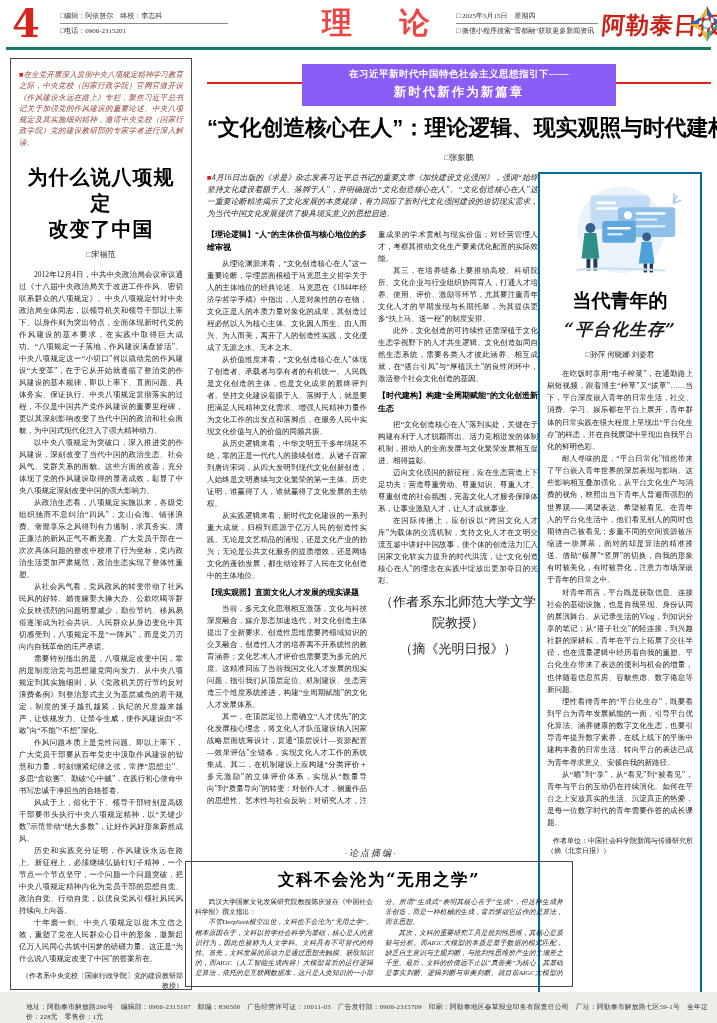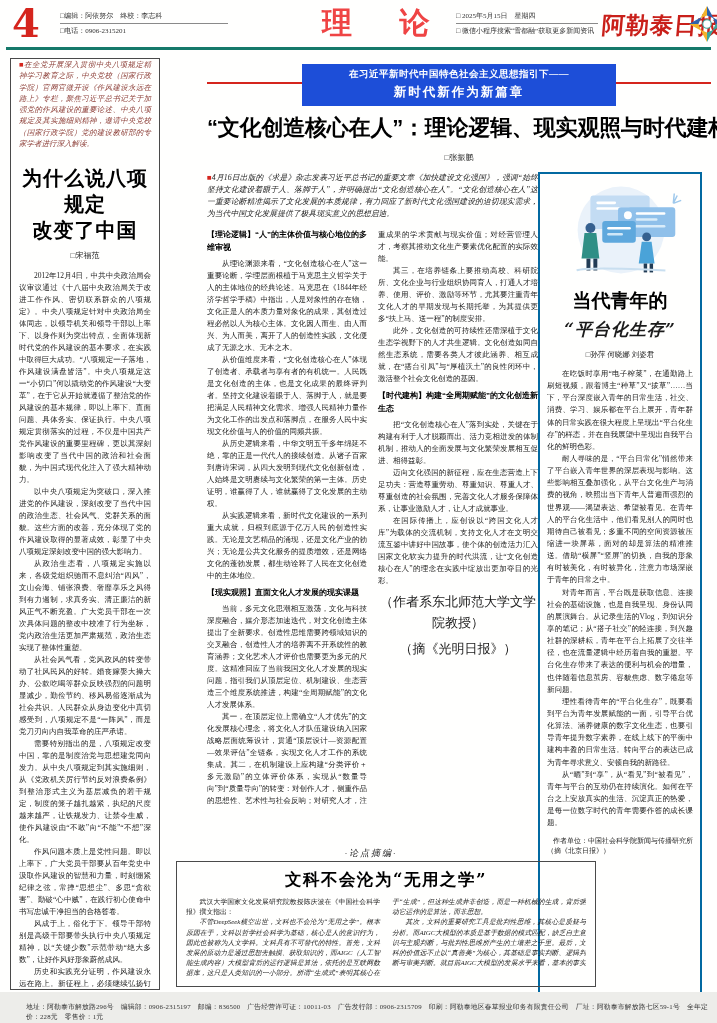--- a/index.html
+++ b/index.html
@@ -14,34 +14,34 @@
   .hblock .hrule{border-top:1px solid #8a8a8a;margin:3px 0;}
   .hb-edit{left:50px;top:10px;width:168px;}
   .hb-date{left:446px;top:10px;width:142px;}
   .section-title{position:absolute;left:300px;top:1px;font-size:30px;font-weight:bold;
                  letter-spacing:20px;font-family:"Liberation Serif",serif;color:#ef4444;margin-left:12px;}
   .masthead{position:absolute;left:592px;top:8px;font-size:23px;font-weight:bold;color:#c9201a;
             letter-spacing:1px;transform:skewX(-5deg);font-family:"DejaVu Serif",serif;white-space:nowrap;}
   .logo{position:absolute;left:678px;top:3px;width:38px;height:38px;}
   .greenline{position:absolute;top:47px;left:6px;width:705px;height:3px;background:#15796a;}
   
-  .lbox{position:absolute;left:10px;top:58px;width:150px;height:932px;border:1px solid #4a4a4a;
-        padding:0 8px;box-sizing:border-box;overflow:hidden;}
+  .lbox{position:absolute;left:10px;top:58px;width:182px;height:932px;border:1px solid #4a4a4a;
+        padding:10px 8px;box-sizing:border-box;overflow:hidden;}
   .lintro{font-size:7.5px;line-height:1.5;color:#8d3f38;font-style:italic;text-align:justify;}
   .lintro .rb{color:#d5251d;font-style:normal;}
   .ltitle{margin:16px 0 2px;text-align:center;font-family:"Liberation Sans",sans-serif;
           font-weight:900;font-size:20px;line-height:1.3;letter-spacing:1px;color:#000;}
   .lbyline{text-align:center;font-size:8px;margin:7px 0 9px;}
   .lbody p{font-size:7.5px;line-height:1.6;text-align:justify;text-indent:2em;margin:0;}
   .lattrib{font-size:7px;text-align:right;margin-top:6px;}
   
   .main{position:absolute;left:207px;top:58px;width:504px;}
   .banner-row{position:relative;height:38px;margin-top:6px;}
   .banner-row .rline{position:absolute;top:18px;left:0;right:0;border-top:2px solid #d5251d;}
-  .banner{position:relative;margin:0 auto;width:314px;background:#1d4ed8;color:#fff;
+  .banner{position:relative;margin:0 auto;width:314px;background:#8b5cf6;color:#fff;
           text-align:center;padding:4px 6px 5px;box-sizing:border-box;}
   .banner .b1{font-size:9.5px;font-weight:bold;letter-spacing:0.5px;}
   .banner .b2{font-size:12.5px;font-weight:bold;letter-spacing:2px;margin-top:3px;}
   .mhead{text-align:center;font-family:"Liberation Sans",sans-serif;font-weight:800;
          font-size:22px;margin-top:11px;white-space:nowrap;letter-spacing:-0.2px;color:#000;}
   .mbyline{text-align:center;font-size:8px;margin-top:9px;}
   .mrow{display:flex;margin-top:9px;}
   .mleft{width:331px;}
   .mintro{font-size:7.8px;font-style:italic;line-height:1.55;text-align:justify;}
   .mintro .rb{color:#d5251d;font-style:normal;}
@@ -57,21 +57,21 @@
   .stitle1{text-align:center;font-family:"Liberation Sans",sans-serif;font-weight:800;font-size:19px;margin-top:9px;color:#000;}
   .stitle2{text-align:center;font-weight:bold;font-style:italic;font-size:17px;margin-top:4px;
            font-family:"DejaVu Serif",serif;letter-spacing:1px;}
   .sbyline{text-align:center;font-size:7.5px;margin:9px 0 8px;}
   .sbody p{font-size:7.5px;line-height:1.62;text-align:justify;text-indent:2em;margin:0;}
   .sunit{font-size:7px;text-align:right;margin-top:7px;}
   .ssource{font-size:7px;text-align:left;}
   
   .dlabel{position:absolute;left:185px;top:847px;width:372px;text-align:center;font-size:9px;
           font-style:italic;letter-spacing:2px;color:#222;}
-  .dbox{position:absolute;left:176px;top:861px;width:420px;height:126px;border:1px solid #4a4a4a;
+  .dbox{position:absolute;left:185px;top:861px;width:388px;height:126px;border:1px solid #4a4a4a;
         padding:5px 9px;box-sizing:border-box;overflow:hidden;}
   .dtitle{text-align:center;font-weight:bold;font-size:16.5px;letter-spacing:1.5px;margin-top:2px;
           font-family:"DejaVu Serif",serif;color:#000;}
   .dcols{column-count:2;column-gap:12px;height:86px;column-fill:auto;overflow:hidden;
          font-size:6.8px;line-height:1.5;text-align:justify;margin-top:6px;}
   .dcols p{margin:0;text-indent:2em;}
   .dcols p.it{font-style:italic;}
   
   .footer{position:absolute;left:0;top:992px;width:717px;height:31px;background:#ededea;}
   .ftext{padding:10px 0 0 26px;font-size:6.8px;color:#333;letter-spacing:0.2px;}

